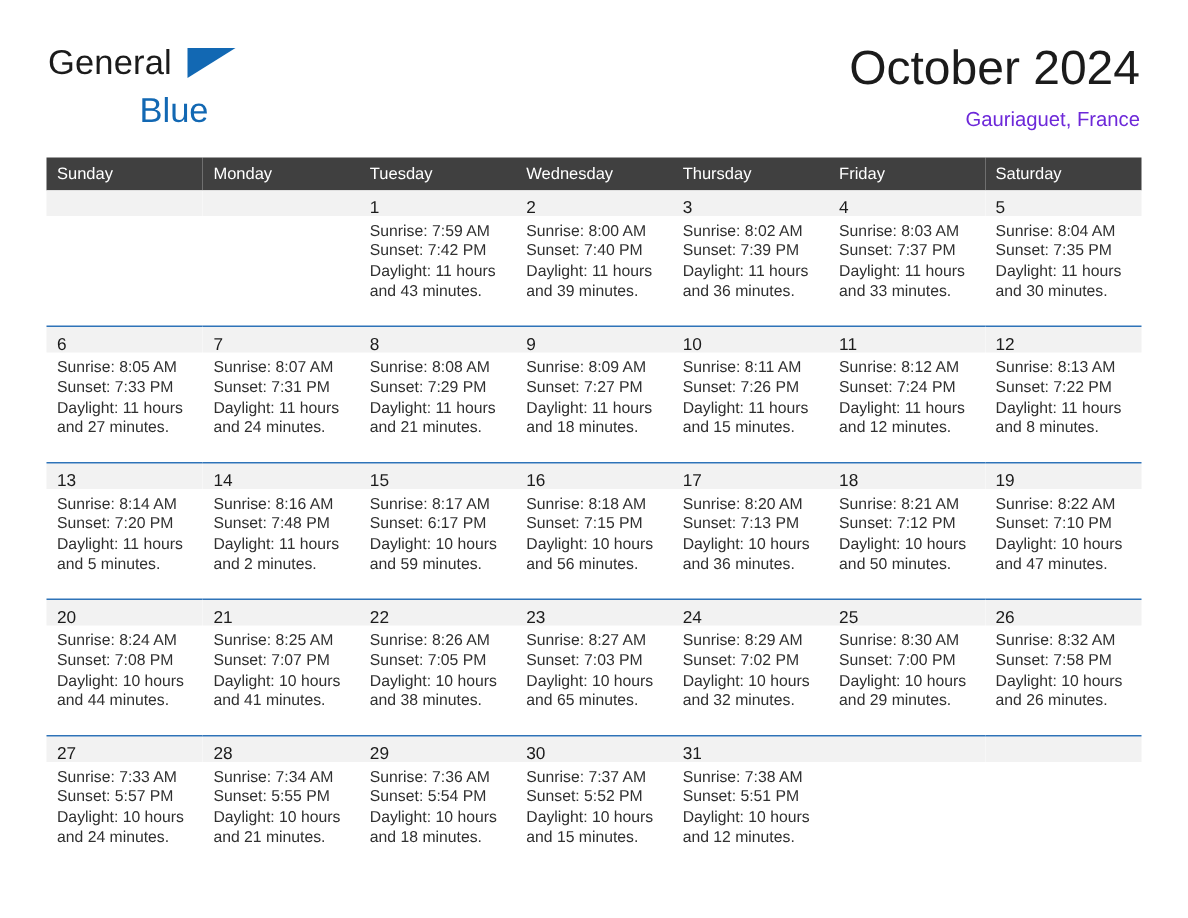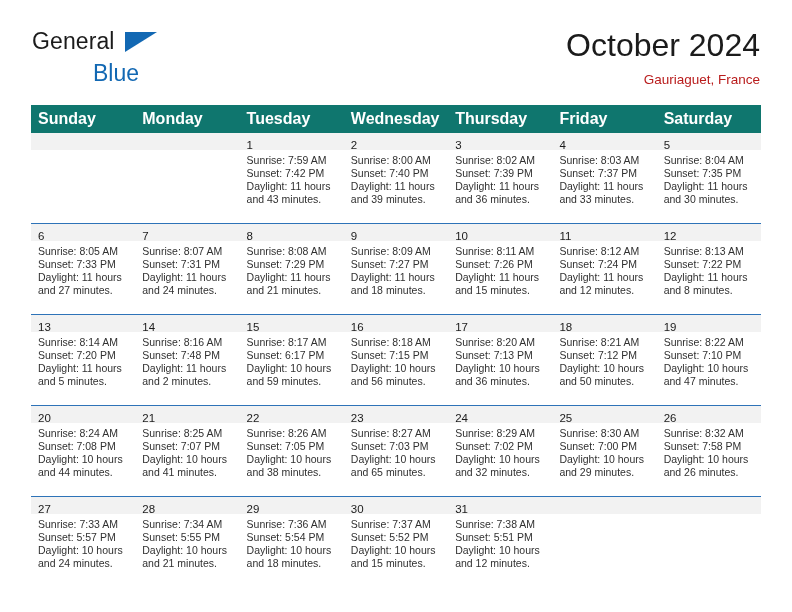--- a/index.html
+++ b/index.html
@@ -73,43 +73,43 @@
     text-align: right;
   }
   .cal-title {
     font-size: 32px;
     color: #1b1b1b;
     line-height: 1.12;
     white-space: nowrap;
   }
   .cal-subtitle {
     font-size: 13.5px;
-    color: #b91c1c;
+    color: #6d28d9;
     line-height: 1.1;
     margin-top: 9px;
     white-space: nowrap;
   }
 
   
   .calendar {
     position: absolute;
     left: 31px;
     top: 105px;
     width: 730px;
   }
   table.cal {
     width: 730px;
     border-collapse: collapse;
     table-layout: fixed;
   }
   table.cal th {
-    background: #0f766e;
+    background: #404040;
     color: #ffffff;
-    font-size: 16px;
-    font-weight: bold;
+    font-size: 11px;
+    font-weight: normal;
     text-align: left;
     padding: 5px 0 5px 7px;
     height: 12px;
     line-height: 1.1;
   }
   td.daycell {
     vertical-align: top;
     padding: 0;
     height: 90px;
     border-top: 1.3px solid #2e73b8;

